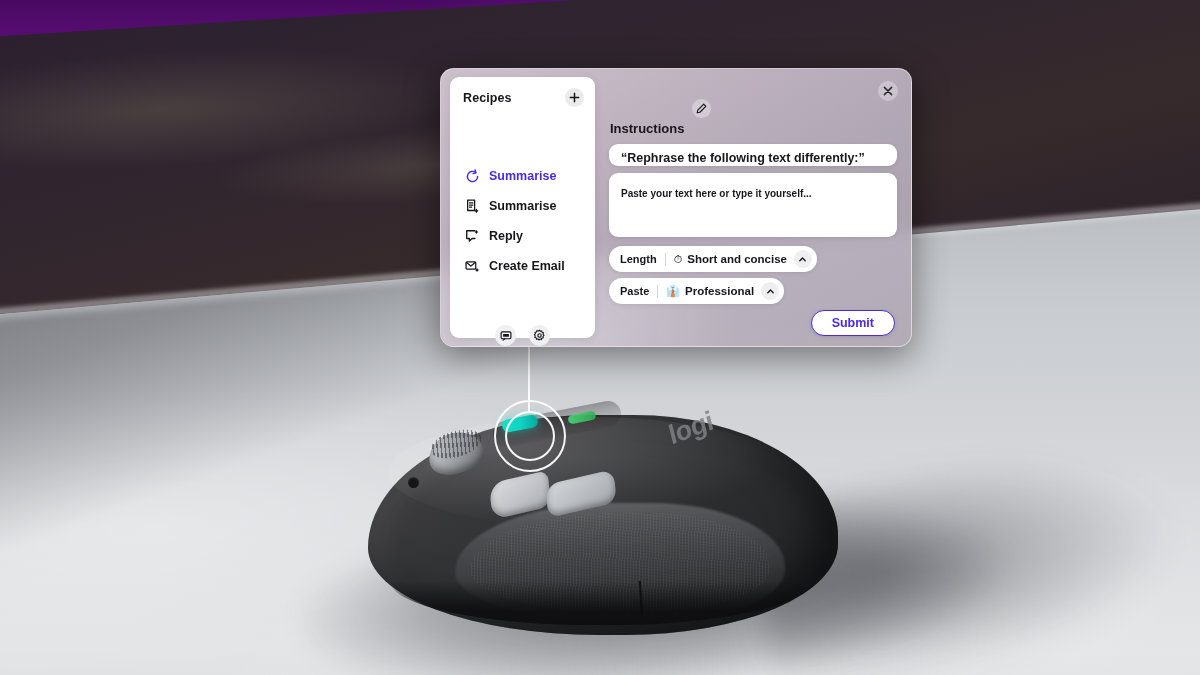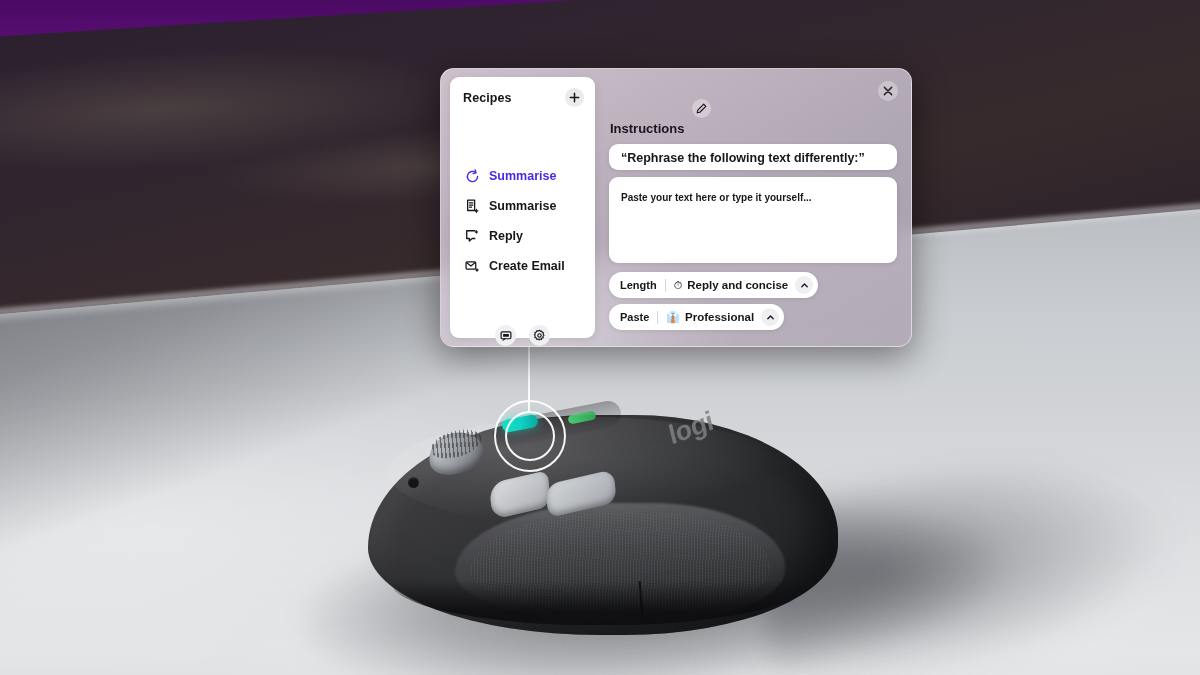--- a/index.html
+++ b/index.html
@@ -444,21 +444,21 @@
 
       <div class="text-area">
         <span class="ta-placeholder">Paste your text here or type it yourself...</span>
       </div>
 
       <div class="pill-row">
         <div class="pill">
           <span class="pill-label">Length</span>
           <span class="pill-div"></span>
           <span class="pill-emoji">⏱</span>
-          <span class="pill-value">Reply and concise</span>
+          <span class="pill-value">Short and concise</span>
           <span class="pill-chev">
             <svg width="9" height="9" viewBox="0 0 10 10" fill="none">
               <path d="M2 6.3L5 3.4l3 2.9" stroke="#17161a" stroke-width="1.5" stroke-linecap="round" stroke-linejoin="round"></path>
             </svg>
           </span>
         </div>
       </div>
 
       <div class="pill-row">
         <div class="pill">
@@ -467,16 +467,19 @@
           <span class="pill-emoji">👔</span>
           <span class="pill-value">Professional</span>
           <span class="pill-chev">
             <svg width="9" height="9" viewBox="0 0 10 10" fill="none">
               <path d="M2 6.3L5 3.4l3 2.9" stroke="#17161a" stroke-width="1.5" stroke-linecap="round" stroke-linejoin="round"></path>
             </svg>
           </span>
         </div>
       </div>
 
+      <div class="submit-row">
+        <button class="submit-btn">Submit</button>
+      </div>
 
     </div>
   </div>
 </div>
 
 </body></html>

